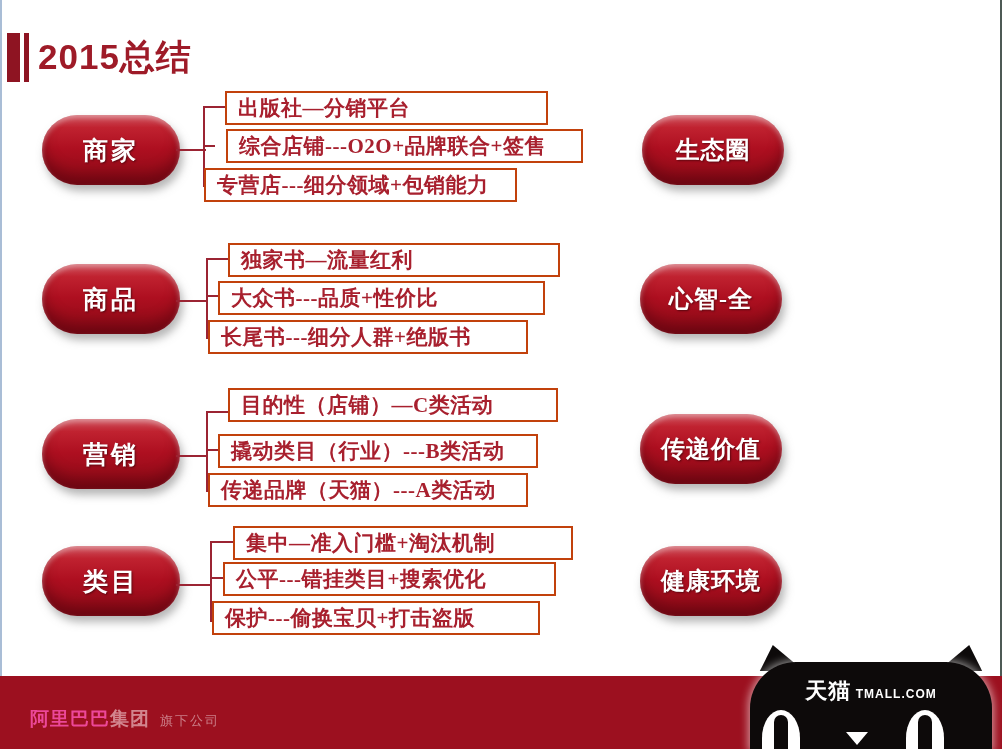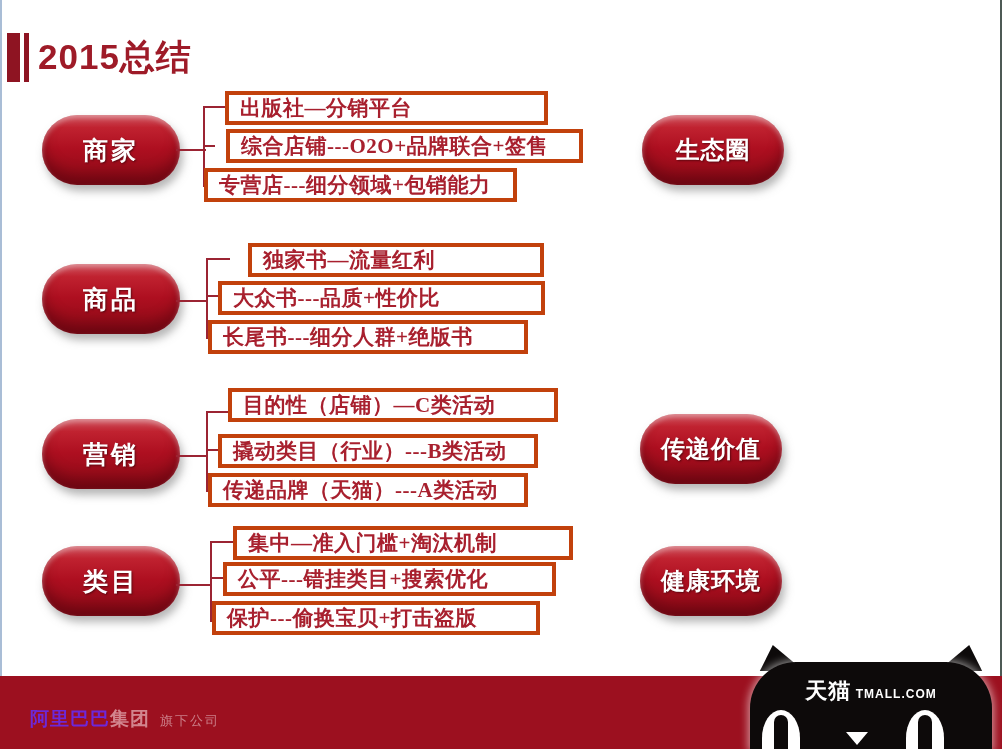--- a/index.html
+++ b/index.html
@@ -21,32 +21,32 @@
         box-shadow:3px 6px 9px rgba(110,110,110,.5),
                    inset 0 3px 5px rgba(255,255,255,.38),
                    inset 0 -10px 14px rgba(70,0,10,.45);
         color:#fff;display:flex;align-items:center;justify-content:center;
         font-weight:bold;font-size:25px;letter-spacing:3px;
         font-family:"Liberation Serif","DejaVu Serif",serif;
         text-shadow:1px 1px 2px rgba(0,0,0,.45);}
   .pill.right{width:142px;font-size:24px;letter-spacing:1px;}
 
   
-  .obox{position:absolute;height:34px;border:4px solid #c2410c;background:#fff;
+  .obox{position:absolute;height:34px;border:2px solid #c2410c;background:#fff;
         box-sizing:border-box;display:flex;align-items:center;padding-left:11px;
         color:#a8202e;font-weight:bold;font-size:21px;letter-spacing:.5px;white-space:nowrap;
         font-family:"Liberation Serif","DejaVu Serif",serif;}
 
   
   .cline{position:absolute;background:#9b2433;}
 
   
   .footer-bar{position:absolute;left:0;top:676px;width:1002px;height:73px;background:#9c101f;}
   .ali-logo{position:absolute;left:30px;top:706px;white-space:nowrap;}
-  .ali-name{font-size:19px;font-weight:bold;color:#6d28d9;letter-spacing:1px;}
+  .ali-name{font-size:19px;font-weight:bold;color:#ec4899;letter-spacing:1px;}
   .ali-suffix{font-size:19px;font-weight:bold;color:#d2858e;letter-spacing:1px;text-align:right;}
   .ali-note{font-size:13px;color:#cb7e88;margin-left:10px;letter-spacing:2px;text-align:center;}
 
   
   .cat-head{position:absolute;left:750px;top:662px;width:242px;height:88px;background:#0d0a0a;
             border-radius:46px 46px 0 0;box-shadow:0 0 9px 2px rgba(255,255,255,.55);}
   .ear{position:absolute;width:48px;height:26px;background:#0d0a0a;top:645px;}
   .ear.left{left:756px;clip-path:polygon(8% 100%,35% 0,100% 100%);}
   .ear.right{left:938px;clip-path:polygon(0 100%,65% 0,92% 100%);}
   .tmall-text{position:absolute;left:750px;top:676px;width:242px;text-align:center;color:#fff;
@@ -83,23 +83,24 @@
   <div class="obox" style="left:226px;top:129px;width:357px;">综合店铺---O2O+品牌联合+签售</div>
   <div class="obox" style="left:204px;top:168px;width:313px;">专营店---细分领域+包销能力</div>
   <div class="pill right" style="left:642px;top:115px;">生态圈</div>
 
   <div class="pill" style="left:42px;top:264px;">商品</div>
   <div class="cline" style="left:176px;top:300px;width:32px;height:2px;"></div>
   <div class="cline" style="left:206px;top:258px;width:2px;height:81px;"></div>
   <div class="cline" style="left:206px;top:258px;width:24px;height:2px;"></div>
   <div class="cline" style="left:206px;top:295px;width:14px;height:2px;"></div>
   <div class="cline" style="left:206px;top:337px;width:4px;height:2px;"></div>
-  <div class="obox" style="left:228px;top:243px;width:296px;margin-left:20px;">独家书—流量红利</div>
+  <div class="obox" style="left:228px;top:243px;width:332px;">独家书—流量红利</div>
   <div class="obox" style="left:218px;top:281px;width:327px;">大众书---品质+性价比</div>
   <div class="obox" style="left:208px;top:320px;width:320px;">长尾书---细分人群+绝版书</div>
+  <div class="pill right" style="left:640px;top:264px;">心智-全</div>
 
   <div class="pill" style="left:42px;top:419px;">营销</div>
   <div class="cline" style="left:176px;top:455px;width:32px;height:2px;"></div>
   <div class="cline" style="left:206px;top:411px;width:2px;height:81px;"></div>
   <div class="cline" style="left:206px;top:411px;width:24px;height:2px;"></div>
   <div class="cline" style="left:206px;top:449px;width:14px;height:2px;"></div>
   <div class="cline" style="left:206px;top:490px;width:4px;height:2px;"></div>
   <div class="obox" style="left:228px;top:388px;width:330px;">目的性（店铺）—C类活动</div>
   <div class="obox" style="left:218px;top:434px;width:320px;">撬动类目（行业）---B类活动</div>
   <div class="obox" style="left:208px;top:473px;width:320px;">传递品牌（天猫）---A类活动</div>

